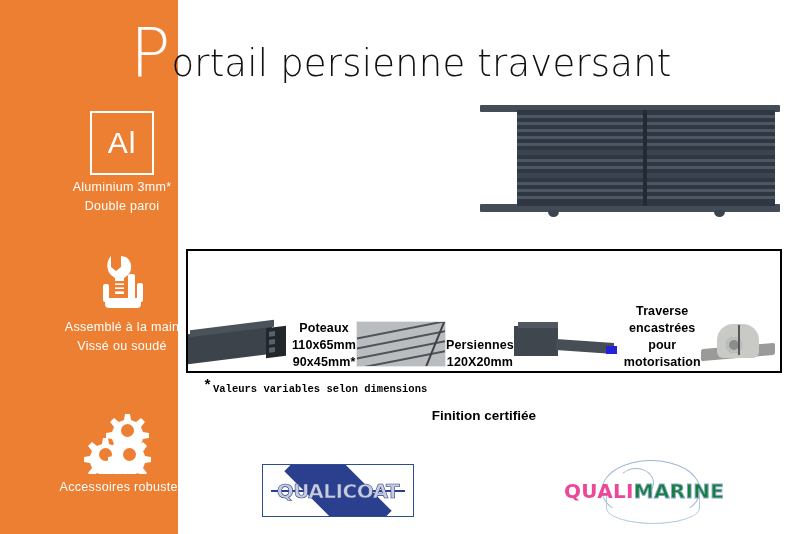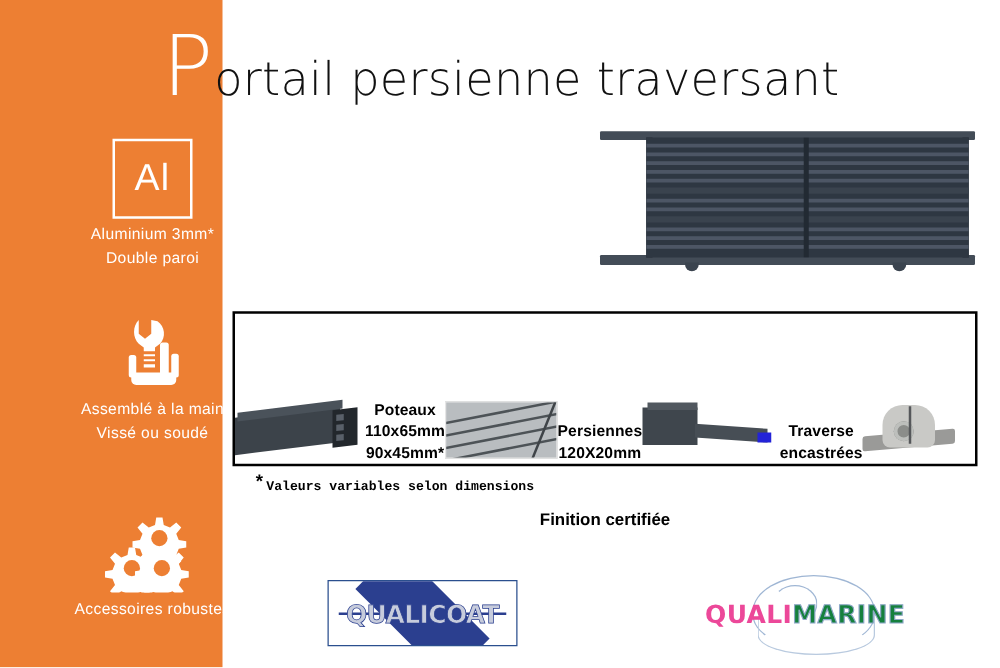--- a/index.html
+++ b/index.html
@@ -493,20 +493,21 @@
       <div class="comp-thumb">
         <div class="thumb-traverse">
           <div class="blk"></div>
           <div class="blk2"></div>
           <div class="arm"></div>
           <div class="tip"></div>
         </div>
       </div>
       <div class="comp-label">
         <span>Traverse encastrées</span>
+        <span class="l2">pour motorisation</span>
       </div>
     </div>
 
     <div class="component">
       <div class="comp-thumb">
         <div class="thumb-wheel">
           <div class="base"></div>
           <div class="hub"></div>
           <div class="split"></div>
         </div>

